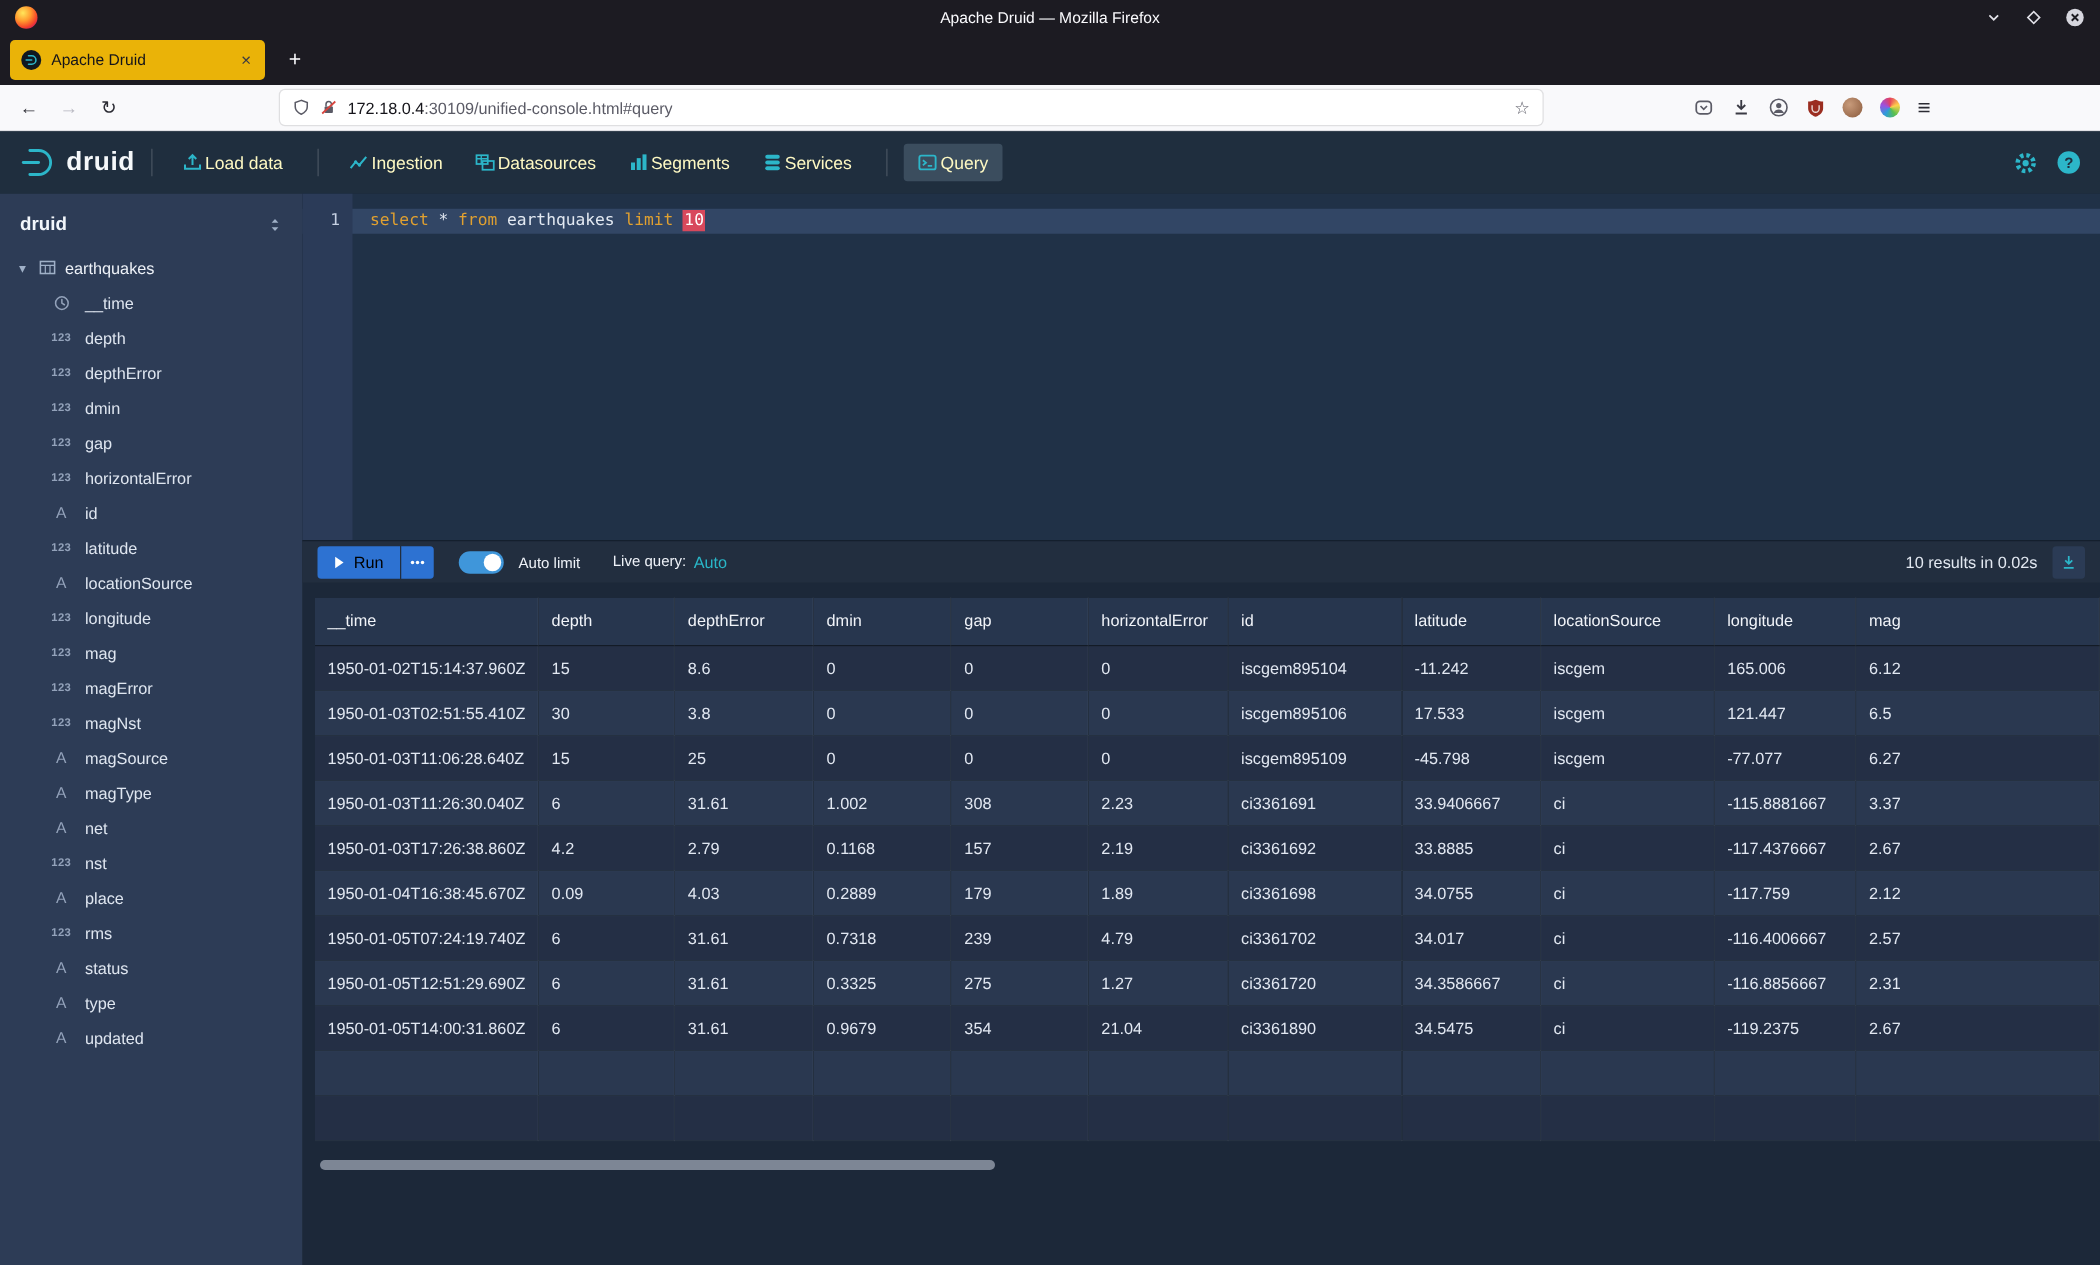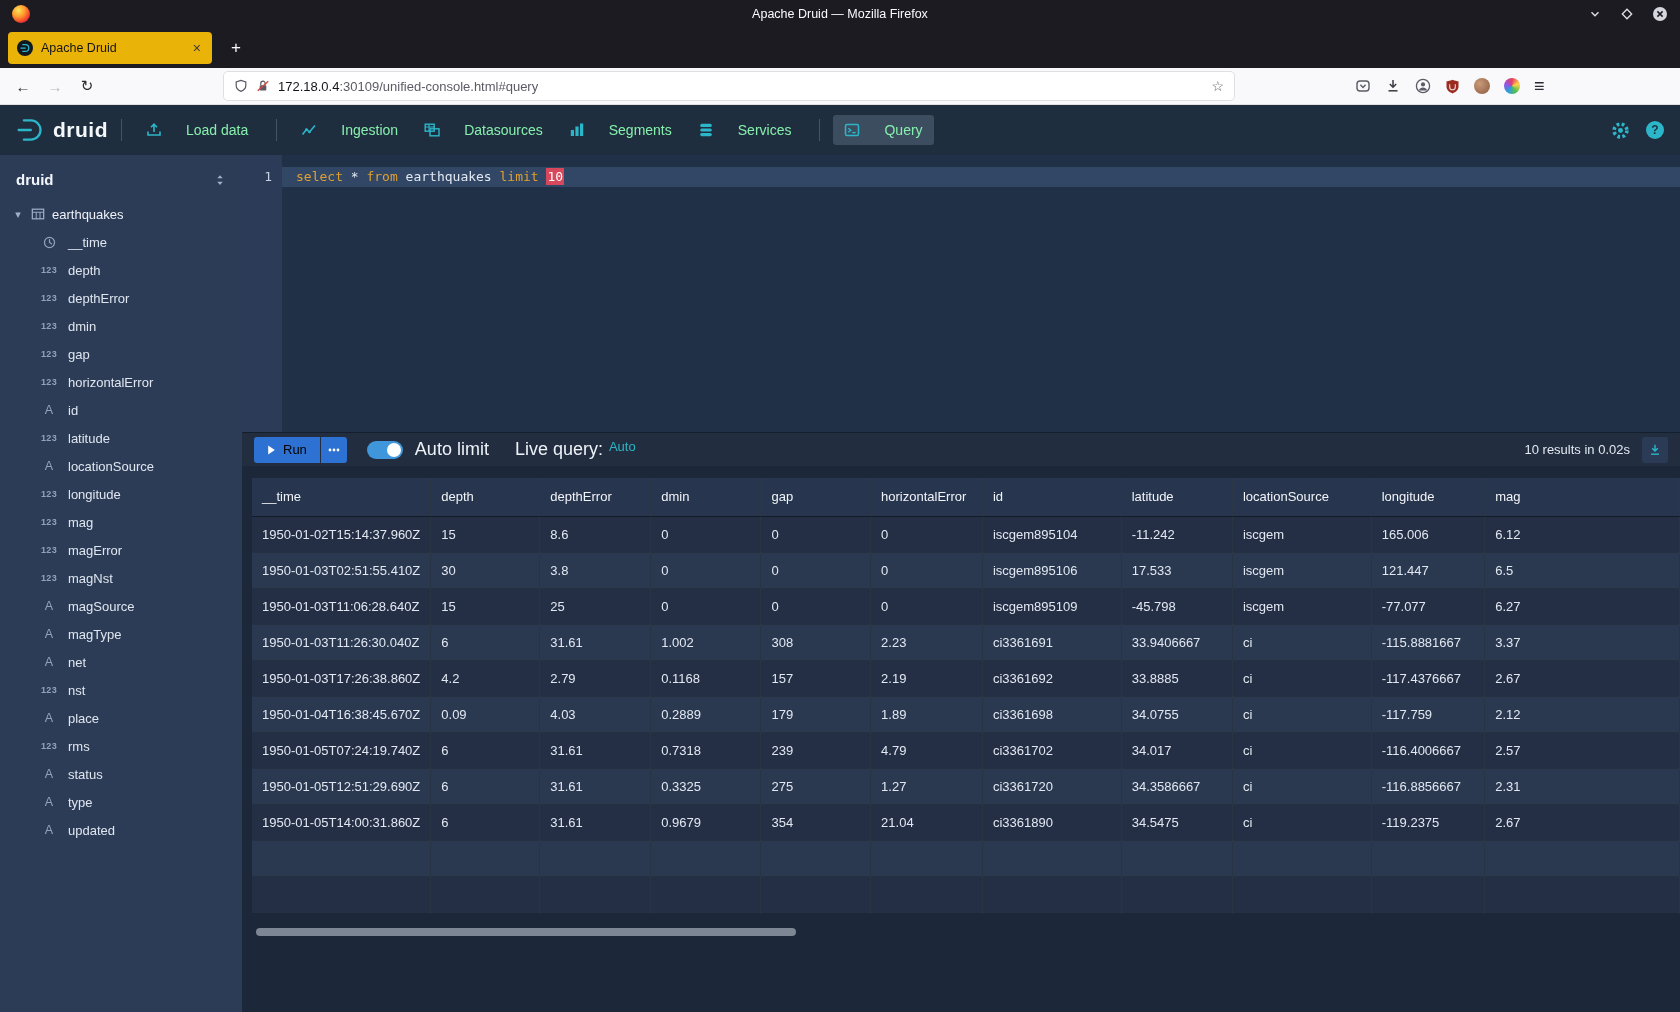--- a/index.html
+++ b/index.html
@@ -47,22 +47,22 @@
   .pinwheel { background:conic-gradient(#e4405f, #ffd24c, #58c04d, #2d9cdb, #9b51e0, #e4405f); }
   .menu-glyph { font-size:18px; color:#2b2b33; }
 
   
   .druid-header { height:50px; background:#1f2e3e; display:flex; align-items:center;
                   padding:0 16px; flex:none; }
   .brand { display:flex; align-items:center; gap:9px; }
   .druid-logo { color:var(--accent,#2cb6c9); display:flex; }
   .brand-name { font-size:21px; font-weight:600; letter-spacing:.5px; color:#f5f8fa; }
   .hdr-divider { width:1px; height:22px; background:rgba(255,255,255,0.18); margin:0 13px; flex:none; }
-  .nav-item { display:flex; align-items:center; gap:24px; padding:7px 11px; border-radius:3px;
-              color:#86efac; font-size:14px; margin-right:4px; }
+  .nav-item { display:flex; align-items:center; gap:2px; padding:7px 11px; border-radius:3px;
+              color:#fef9c3; font-size:14px; margin-right:4px; }
   .nav-item.active { background:rgba(143,170,190,0.25); }
   .nav-icon { color:var(--accent,#2cb6c9); display:flex; }
   .hdr-right { margin-left:auto; display:flex; align-items:center; gap:16px; }
   .gear-btn { color:var(--accent,#2cb6c9); display:flex; }
   .help-btn { width:18px; height:18px; border-radius:50%; background:var(--accent,#2cb6c9);
               color:#1f2e3e; font-weight:bold; font-size:12px; display:flex;
               align-items:center; justify-content:center; }
 
   
   .main { display:flex; height:857px; flex:none; }
@@ -109,21 +109,21 @@
   .run-btn { height:26px; background:var(--run-button,#2d72d2); color:#000000; font-size:13px;
              display:flex; align-items:center; gap:7px; padding:0 13px;
              border:none; border-radius:3px 0 0 3px; }
   .more-btn { height:26px; width:26px; background:var(--run-button,#2d72d2); border:none;
               border-radius:0 3px 3px 0; margin-left:1px; display:flex; align-items:center;
               justify-content:center; }
   .switch { width:36px; height:18px; border-radius:9px; background:#3f96da; position:relative;
             margin-left:8px; flex:none; }
   .switch::after { content:""; position:absolute; right:2px; top:2px; width:14px; height:14px;
                    border-radius:50%; background:#fff; }
-  .runbar-label { color:#eef2f8; font-size:18px; }
+  .runbar-label { color:#eef2f8; font-size:12px; }
   .live-wrap { display:flex; gap:6px; margin-left:14px; }
   .live-val { color:var(--link,#29b6c7); font-size:13px; }
   .rb-spacer { flex:1; }
   .results-info { color:#e2e8f1; font-size:13px; }
   .dl-btn { width:26px; height:26px; border-radius:3px; background:#2b3b55; display:flex;
             align-items:center; justify-content:center; color:var(--accent,#2cb6c9); }
 
   
   .results { flex:1; position:relative; padding:12px 0 0 10px; overflow:hidden; }
   table { border-collapse:collapse; table-layout:fixed; font-size:13px; color:#e2e8f2; }

